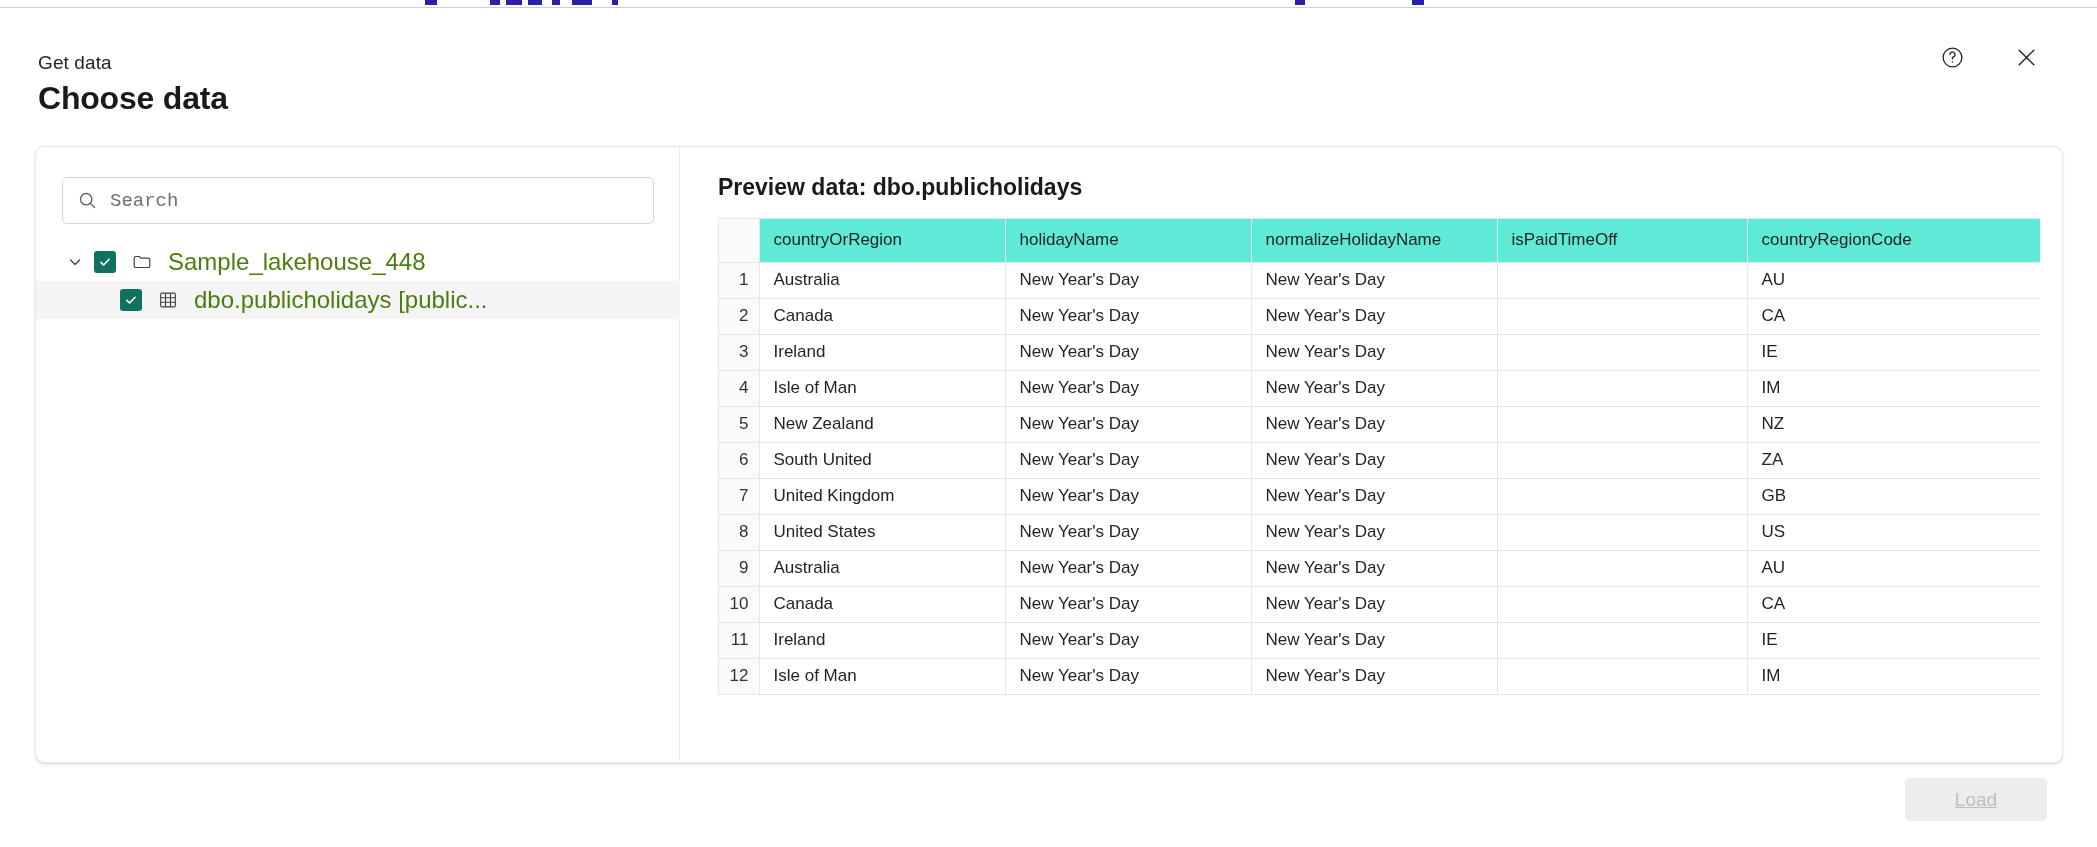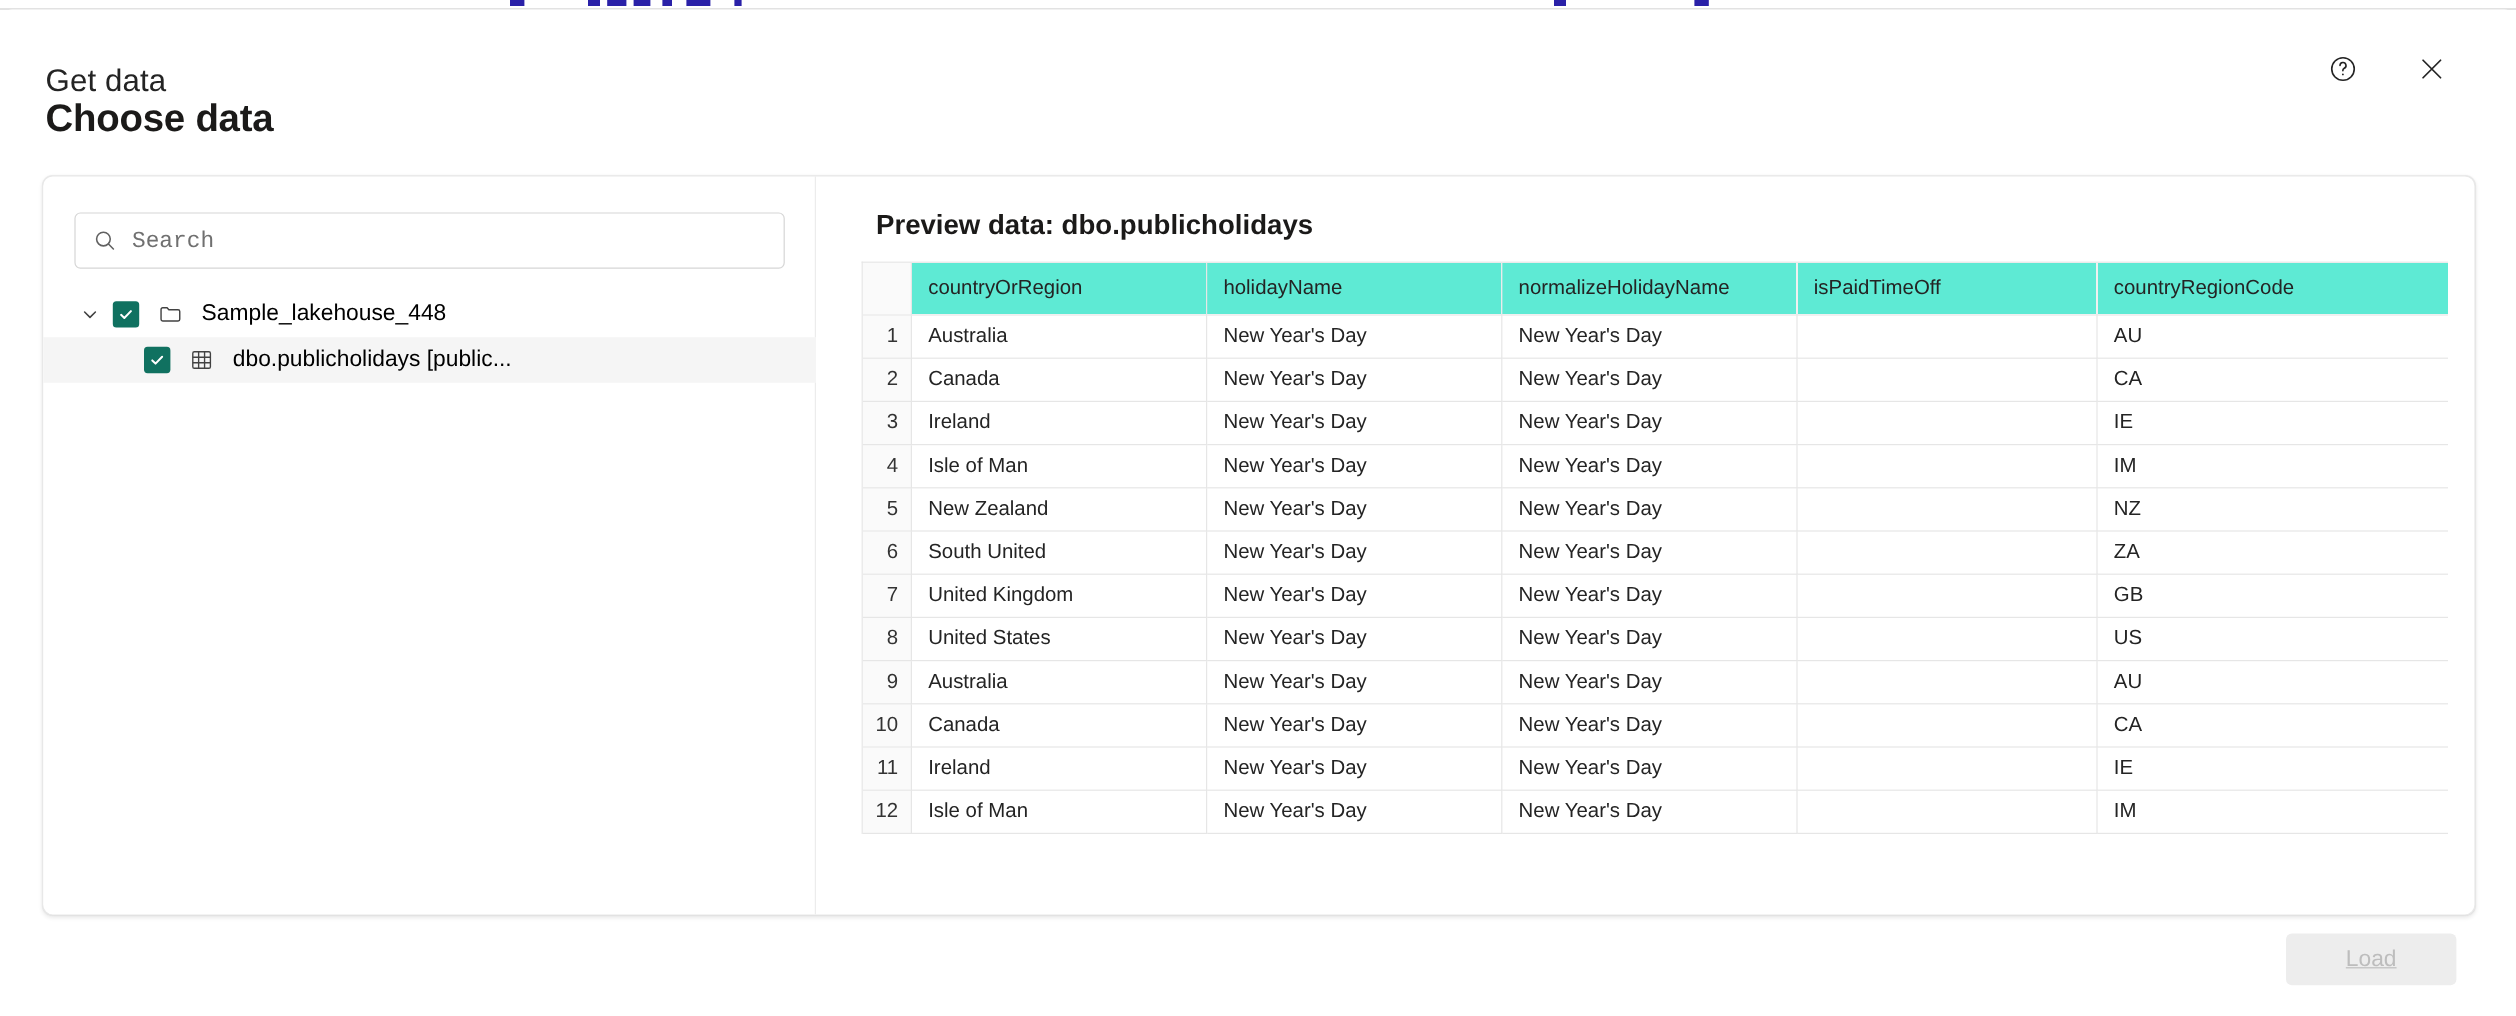--- a/index.html
+++ b/index.html
@@ -48,21 +48,21 @@
   
   #dialog-header {
     position: absolute;
     top: 0; left: 0;
     width: 2097px;
     height: 132px;
   }
   #eyebrow {
     position: absolute;
     left: 38px; top: 44px;
-    font-size: 26px;
+    font-size: 19px;
     color: #242424;
     letter-spacing: 0.1px;
   }
   #page-title {
     position: absolute;
     left: 38px; top: 72px;
     font-size: 32px;
     font-weight: 600;
     color: #1b1a19;
     letter-spacing: -0.2px;
@@ -158,35 +158,35 @@
     cursor: pointer;
   }
   .checkbox.checked { background: #107160; }
   .node-icon {
     width: 26px; height: 26px;
     flex: 0 0 26px;
     display: flex; align-items: center; justify-content: center;
     margin-right: 13px;
   }
   .node-label {
-    font-size: 19px;
-    color: #000000;
+    font-size: 24px;
+    color: #4d7c0f;
     white-space: nowrap;
     overflow: hidden;
   }
 
   
   #right-pane {
     flex: 1 1 auto;
     position: relative;
     height: 100%;
   }
   #preview-title {
     position: absolute;
-    left: 50px; top: 27px;
+    left: 38px; top: 27px;
     font-size: 23px;
     font-weight: 600;
     color: #1b1a19;
   }
   #preview-table-wrap {
     position: absolute;
     left: 38px; top: 71px;
     width: 1322px;
     border: 1px solid #e6e6e6;
     border-right: none;

